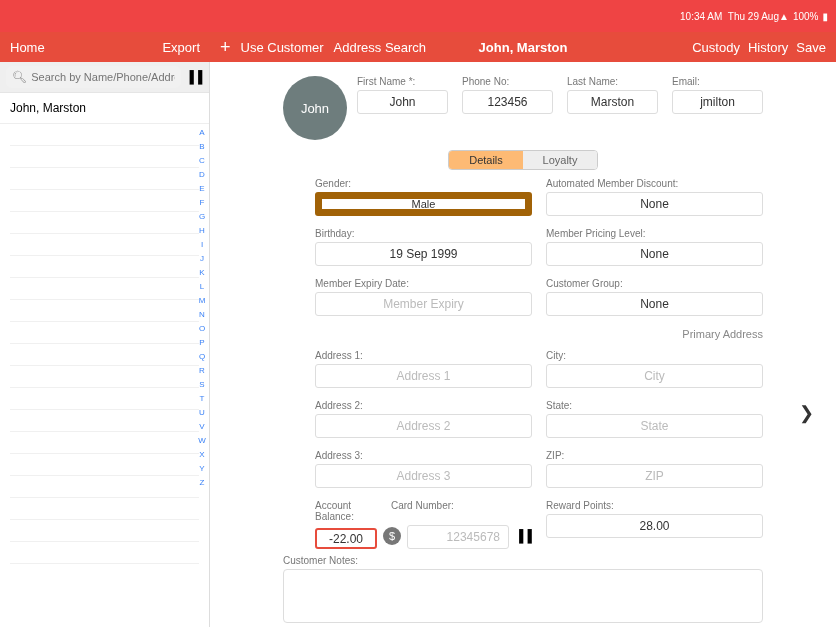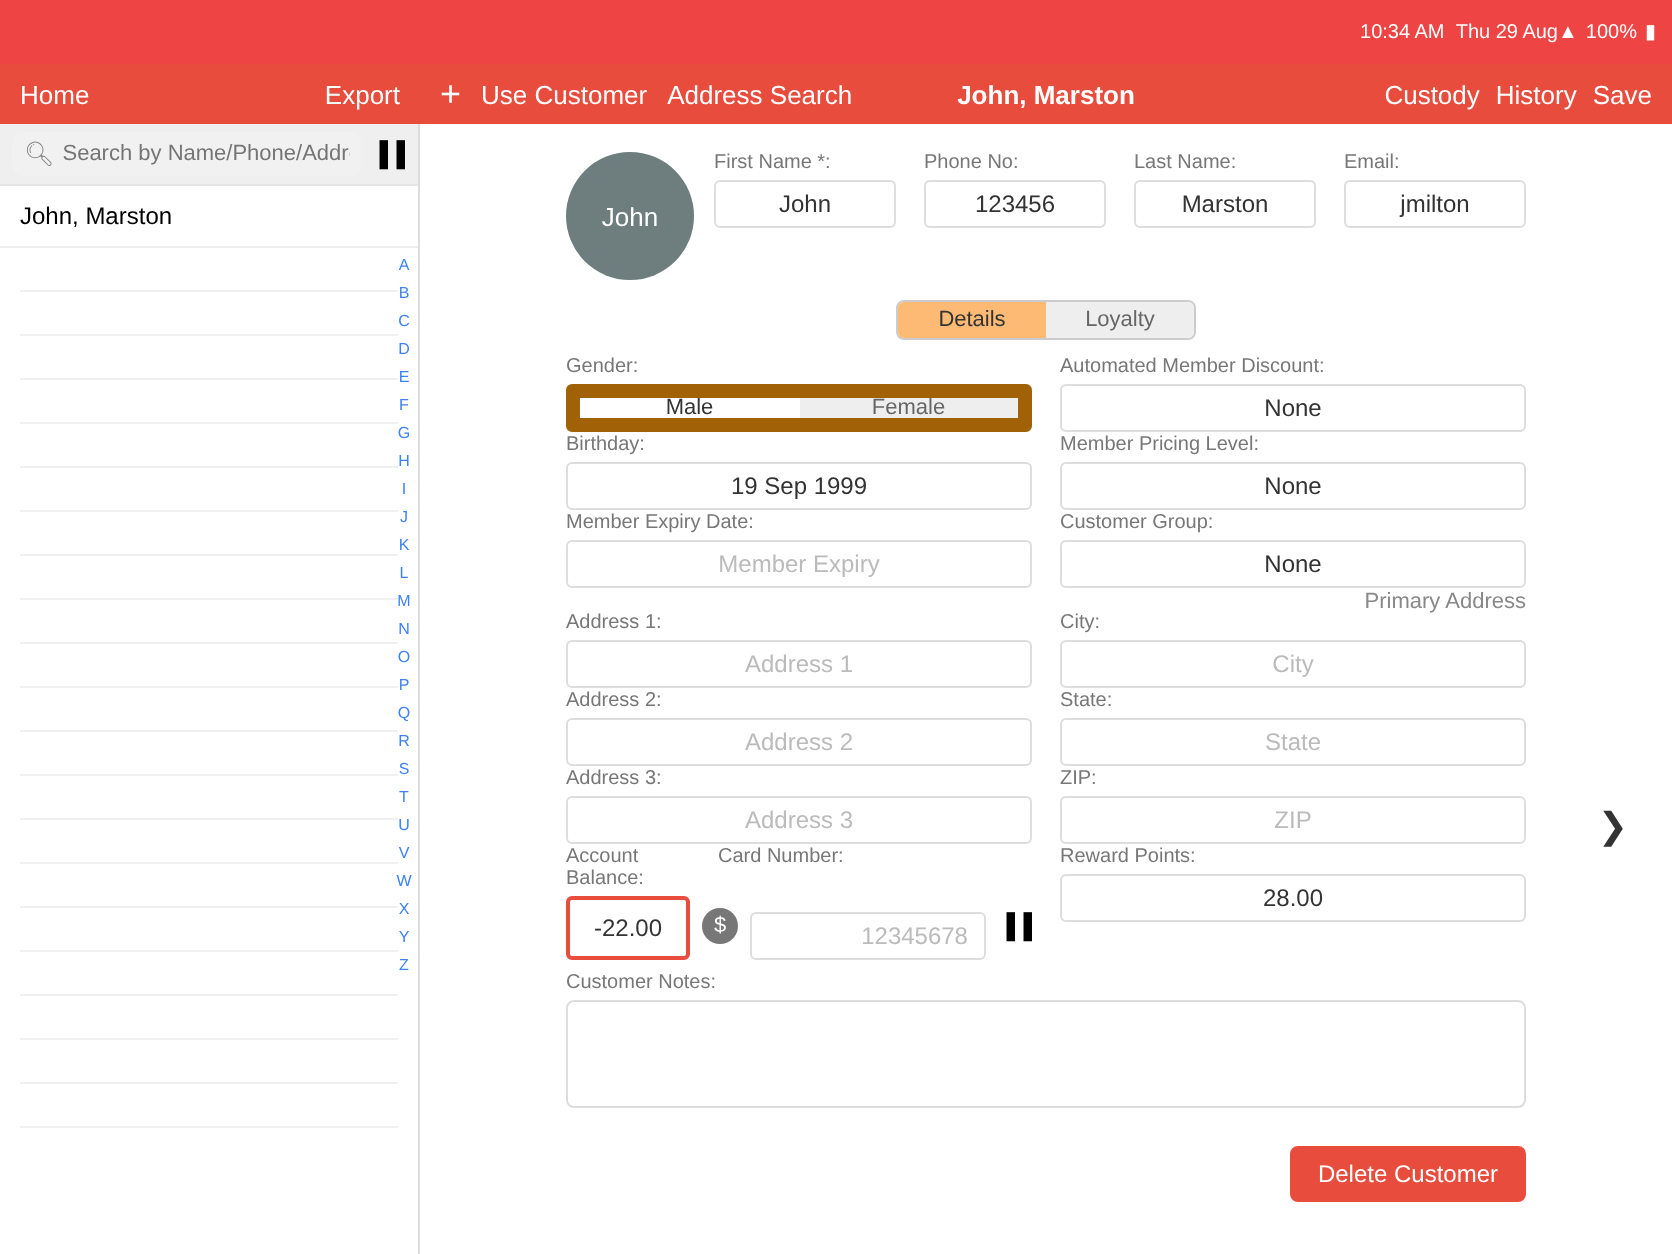--- a/index.html
+++ b/index.html
@@ -40,31 +40,31 @@
   .label { font-size: 10px; color: #777; margin-bottom: 3px; }
   .field input, .valuebox { width: 100%; height: 24px; border: 1px solid #ddd; border-radius: 3px; padding: 0 8px; font-size: 12px; text-align: center; background:#fff; color:#333; }
   .valuebox.placeholder, .field input::placeholder { color: #bbb; }
   .valuebox { display:flex; align-items:center; justify-content:center;}
 
   .seg { display: flex; border: 1px solid #ccc; border-radius: 4px; overflow: hidden; width: 150px; margin: 10px auto 8px; height: 20px; font-size: 11px; }
   .seg > div { flex: 1; display:flex; align-items:center; justify-content:center; cursor:pointer; }
   .seg .active { background: #fdba74; color:#333; }
   .seg .inactive { background: #eee; color:#666; }
 
-  .grid2 { display: grid; grid-template-columns: 1fr 1fr; gap: 1px 14px; margin-top: 2px;}
+  .grid2 { display: grid; grid-template-columns: 1fr 1fr; gap: 12px 14px; margin-top: 2px; margin-left: 32px;}
   .gender-seg { display:flex; border:7px solid #a16207; border-radius:3px; overflow:hidden; height:24px; }
   .gender-seg > div { flex:1; display:flex; align-items:center; justify-content:center; font-size:11px; cursor:pointer;}
   .gender-seg .gactive{ background:#fff; color:#333;}
   .gender-seg .ginactive{ background:#eee; color:#666;}
 
   .primary-addr { text-align: right; font-size: 11px; color: #888; margin-bottom: -2px;}
   .chevron { position: absolute; right: 22px; top: 340px; font-size: 18px; color: #333; cursor:pointer;}
 
   .balrow { display:flex; gap:6px; align-items:flex-end;}
-  .balbox { width: 62px; height:32px; border:2px solid #e74c3c; border-radius:3px; display:flex; align-items:center; justify-content:center; font-size:12px; color:#333; }
+  .balbox { width: 62px; height:21px; border:2px solid #e74c3c; border-radius:3px; display:flex; align-items:center; justify-content:center; font-size:12px; color:#333; }
   .dollar-icon{ width:18px; height:18px; border-radius:50%; background:#777; color:#fff; display:flex;align-items:center;justify-content:center; font-size:11px; align-self:center; margin-bottom:2px; cursor:pointer;}
   .cardin { flex:1; }
   .cardin input{ height:24px; text-align:right; padding-left:6px;}
   .barcode-mini{ font-size:12px; align-self:center; margin-bottom:2px; cursor:pointer;}
 
   .notes { width:100%; height:54px; border:1px solid #ddd; border-radius:4px; resize:none; font-size:12px; padding:6px; }
 
   .delete-btn { float:right; margin-top:14px; background:#e74c3c; color:#fff; border:none; border-radius:4px; padding:7px 14px; font-size:12px; cursor:pointer; }
   .clickable{cursor:pointer;}
 </style>
@@ -192,21 +192,20 @@
       <div class="seg">
         <div class="active">Details</div>
         <div class="inactive">Loyalty</div>
       </div>
 
       <div class="grid2">
         <div>
           <div class="label">Gender:</div>
           <div class="gender-seg">
             <div class="gactive">Male</div>
-            <div class="ginactive">Female</div>
           </div>
         </div>
         <div>
           <div class="label">Automated Member Discount:</div>
           <div class="valuebox">None</div>
         </div>
         <div>
           <div class="label">Birthday:</div>
           <div class="valuebox">19 Sep 1999</div>
         </div>

